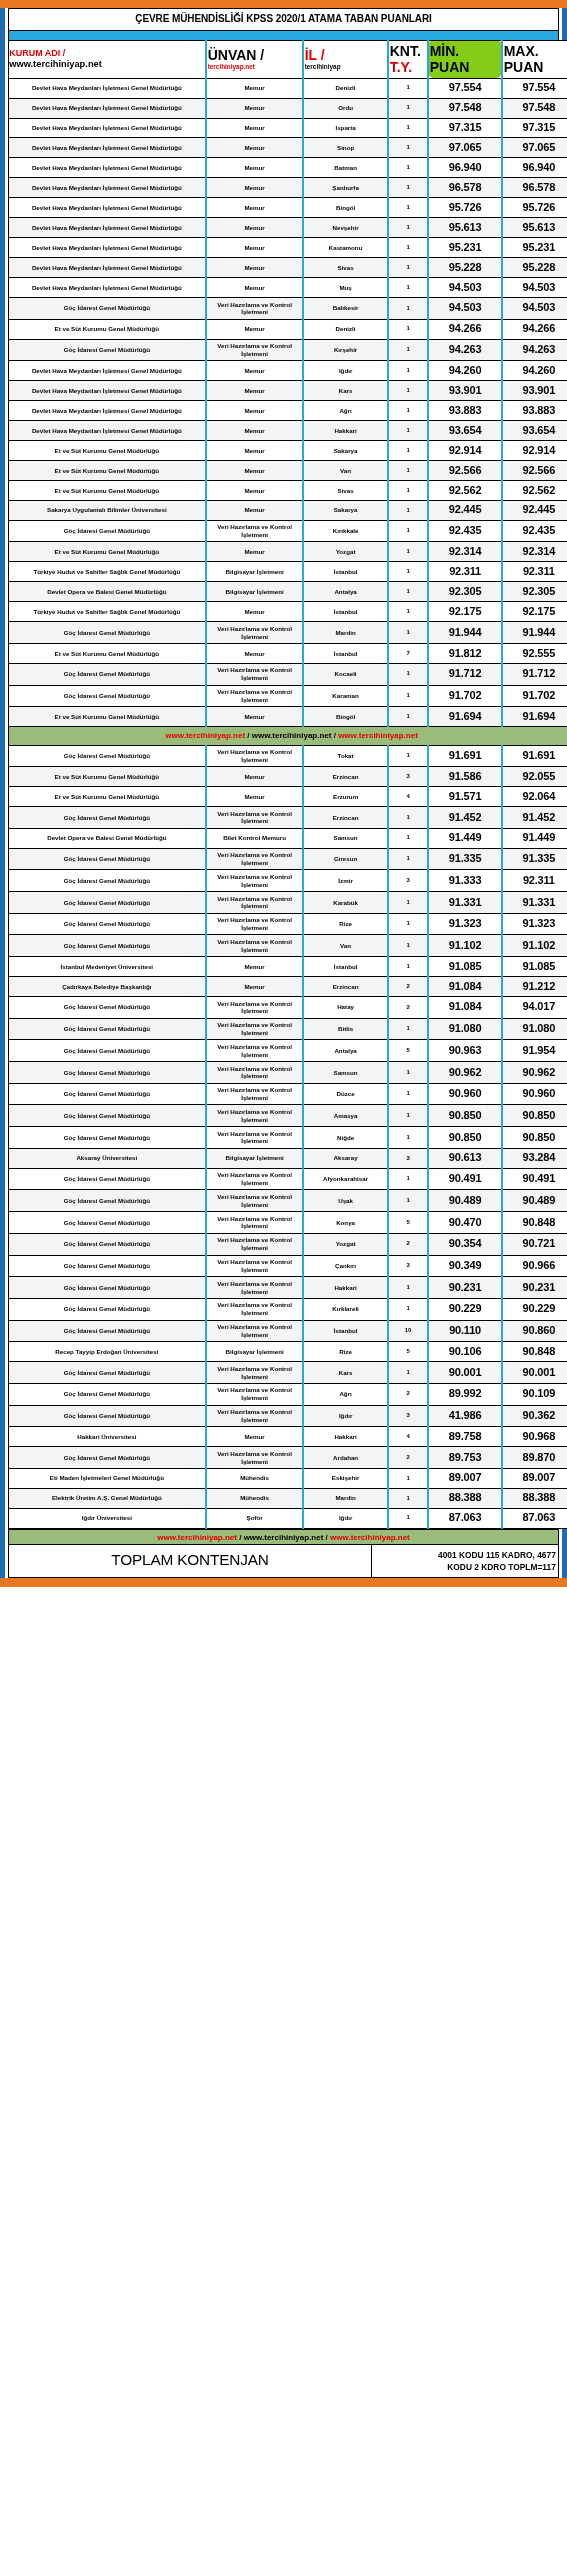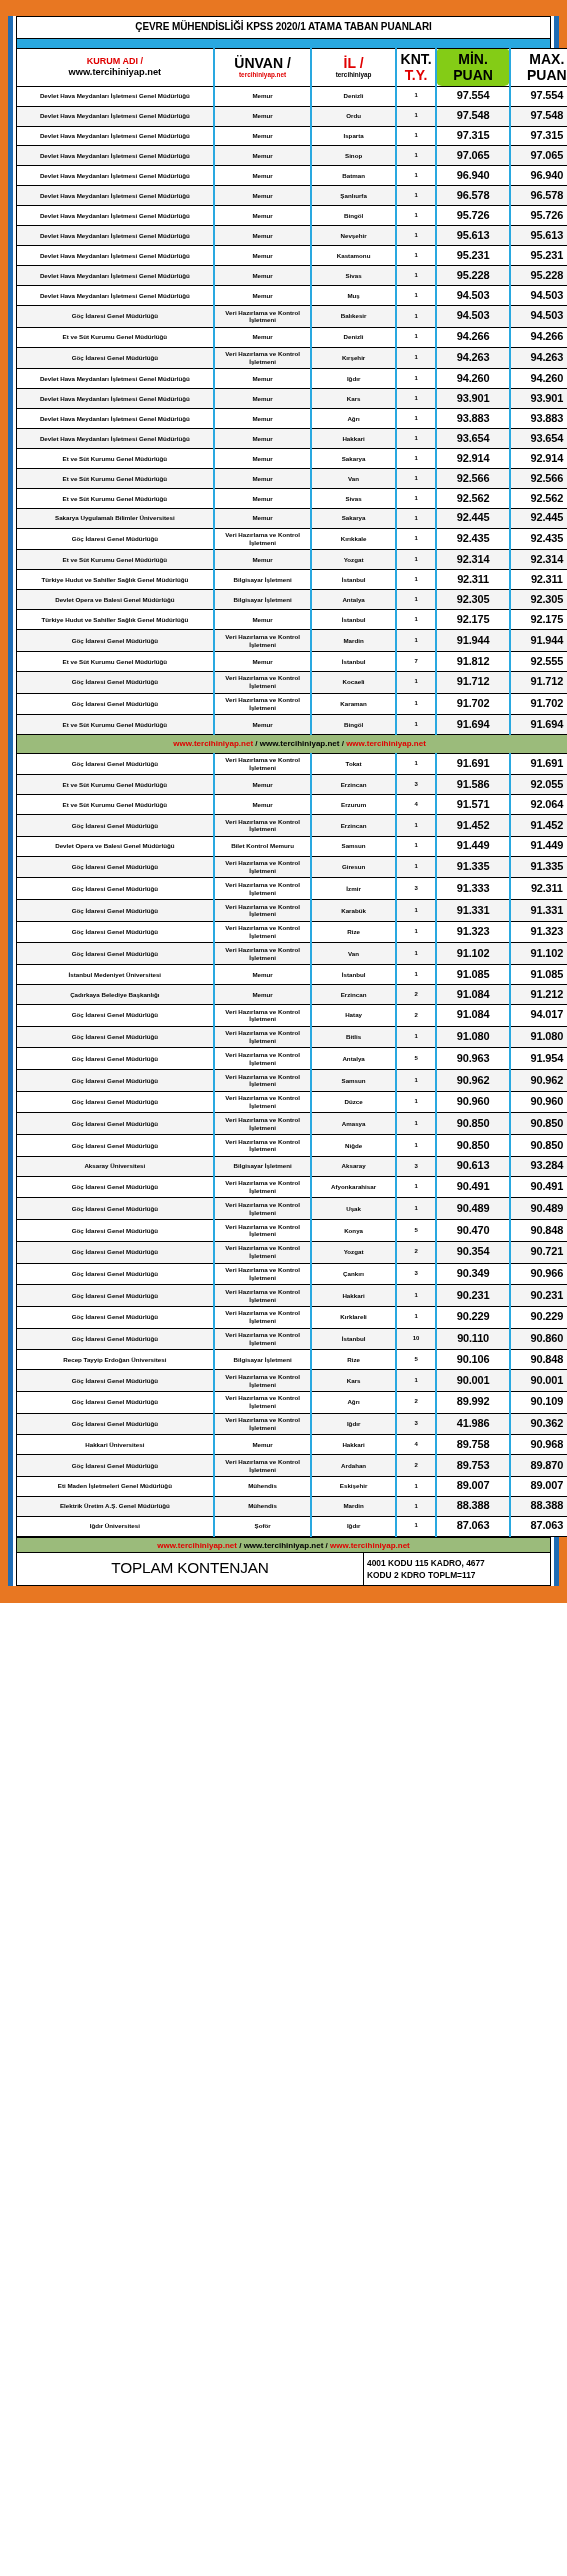--- a/index.html
+++ b/index.html
@@ -4,21 +4,21 @@
 <style>
   * { box-sizing: border-box; margin: 0; padding: 0; }
   body {
     width: 567px;
     background: #ffffff;
     font-family: "Liberation Sans", sans-serif;
   }
   .page {
     width: 567px;
     background: #e87722;
-    padding: 8px;
+    padding: 0;
     position: relative;
   }
   .top-bar { height: 7.7px; background: #e87722; }
   .bottom-bar { height: 9px; background: #e87722; }
   .frame {
     border-left: 5.8px solid #1f6cb4;
     border-right: 5.8px solid #1f6cb4;
     background: #ffffff;
   }
   .inner { padding: 0 2.6px; background: #ffffff; }
@@ -82,21 +82,21 @@
   table.data col.c-max    { width: 73px; }
 
   thead th {
     border-top: 1.3px solid #000;
     border-bottom: 1.3px solid #000;
     border-left: 2.6px solid #29a8e0;
     border-right: 2.6px solid #29a8e0;
     background: #ffffff;
     padding: 1.9px 0.6px 2.6px 0.6px;
     vertical-align: middle;
-    text-align: center;
+    text-align: left;
     line-height: 1.15;
   }
   thead th.first { border-left: none; }
   thead th.last  { border-right: none; }
   thead th.yellow { background: #84cc16; border-radius: 6px; }
   .h-red   { color: #e00000; font-weight: bold; display: block; }
   .h-blk   { color: #000;    font-weight: bold; display: block; }
   .h-l1-big { font-size: 9px; }
   .h-l2-big { font-size: 9.3px; }
   .h-sm    { font-size: 6.4px; }
@@ -136,21 +136,21 @@
     text-align: center;
     font-size: 15.4px;
     font-weight: normal;
     letter-spacing: -0.2px;
     padding: 5.8px 0 6.4px 0;
     color: #000;
     border-right: 1.9px solid #000;
   }
   .total-value {
     width: 186px;
-    text-align: left;
+    text-align: right;
     font-size: 8.4px;
     font-weight: bold;
     color: #000;
     padding: 3.2px 2.6px 3.9px 2.6px;
     line-height: 1.45;
   }
 </style>
 </head>
 <body>
 

